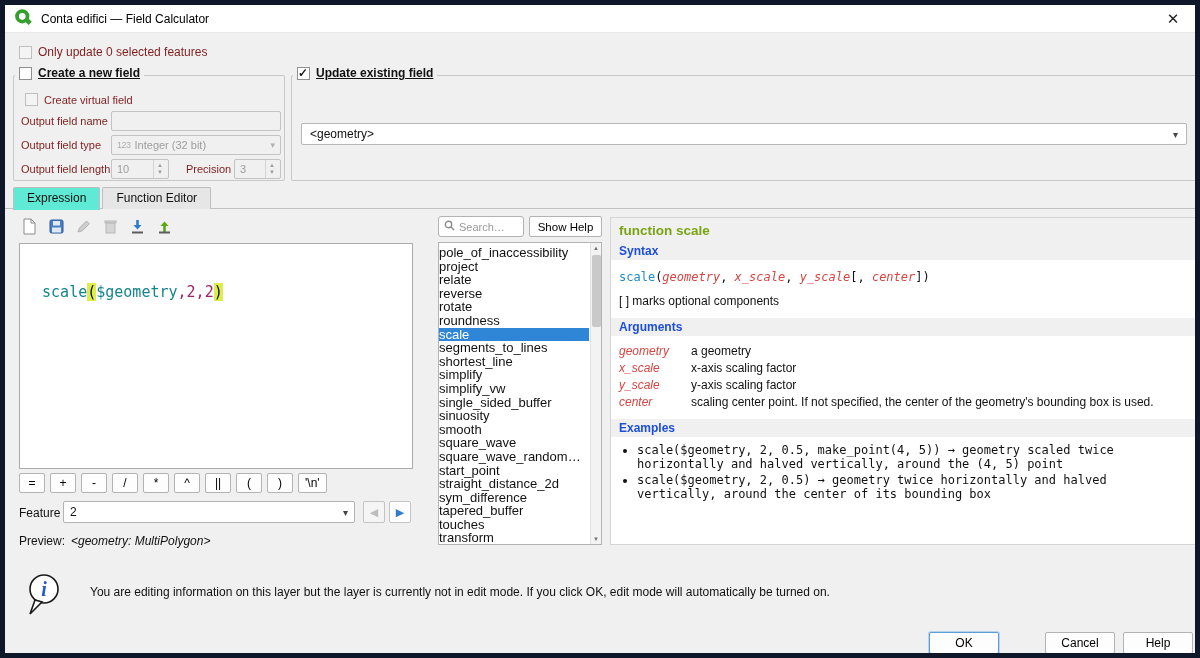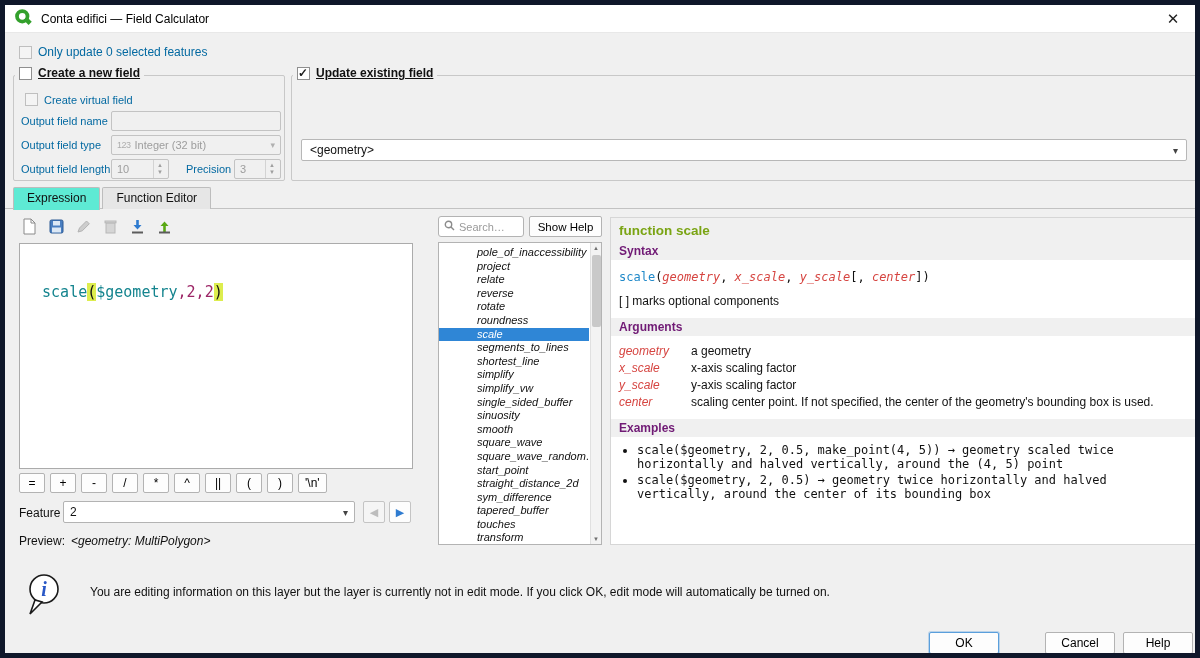--- a/index.html
+++ b/index.html
@@ -14,21 +14,21 @@
   .titlebar { position:absolute; left:0; top:0; width:100%; height:28px; background:#fff;
               border-bottom:1px solid #e8e8e8; display:flex; align-items:center; padding:0 9px; }
   .titlebar .title { margin-left:9px; font-size:12px; color:#000; }
   .titlebar .close { margin-left:auto; width:26px; text-align:center; font-size:15px; color:#222; cursor:default; }
 
   
   .cb { width:13px; height:13px; border:1px solid #8f8f8f; background:#fff; display:inline-block; position:relative; flex:none; }
   .cb.dis { border-color:#bfbfbf; background:#f4f4f4; }
   .cb.checked::after { content:"✓"; position:absolute; left:0px; top:-2px; font-size:12px; font-weight:bold; color:#1c1c1c; }
   .cbrow { display:flex; align-items:center; gap:6px; }
-  .disabled-text { color:#0369a1; }
+  .disabled-text { color:#7f1d1d; }
   .bold { font-weight:bold;text-decoration:underline; }
 
   .row-onlyupdate { position:absolute; left:14px; top:40px; }
 
   
   .groupbox { position:absolute; border:1px solid #c8c8c8; border-radius:2px; }
   .g1 { left:8px; top:70px; width:272px; height:106px; }
   .g2 { left:286px; top:70px; width:906px; height:106px; }
   .grouptitle { position:absolute; background:#f0f0f0; padding:0 4px; z-index:2; }
   .g1t { left:10px; top:61px; }
@@ -36,21 +36,21 @@
 
   .lbl { position:absolute; font-size:11px; }
   .fld { position:absolute; border:1px solid #c3c3c3; border-radius:2px; background:#f0f0f0;
          display:flex; align-items:center; padding:0 5px; color:#9d9d9d; font-size:11px; }
   .fld .arrow { margin-left:auto; font-size:9px; color:#b0b0b0; }
   .spin-arrows { margin-left:auto; display:flex; flex-direction:column; align-items:center;
                  font-size:6px; line-height:7px; color:#9f9f9f; border-left:1px solid #d3d3d3; padding-left:3px; height:100%; justify-content:center;}
   .typeprefix { color:#adadad; font-size:9px; margin-right:4px; letter-spacing:-0.5px; }
 
   .combo-geom { position:absolute; left:296px; top:118px; width:886px; height:22px; background:#fff;
-                border:1px solid #b7b7b7; border-radius:2px; display:flex; align-items:center; padding:0 8px; font-size:12px;margin-top:16px; }
+                border:1px solid #b7b7b7; border-radius:2px; display:flex; align-items:center; padding:0 8px; font-size:12px; }
   .combo-geom .arrow { margin-left:auto; font-size:10px; color:#444; }
 
   
   .pane-line { position:absolute; left:0; top:203px; width:100%; border-top:1px solid #c2c2c2; }
   .tabs { position:absolute; left:8px; top:182px; display:flex; z-index:3; }
   .tab { padding:3px 13px 4px; border:1px solid #bdbdbd; border-bottom:none; background:#e6e6e6;
          margin-right:2px; border-radius:2px 2px 0 0; font-size:12px; height:22px; }
   .tab.active { background:#5eead4; height:23px; }
 
   
@@ -84,33 +84,33 @@
 
   
   .search { position:absolute; left:433px; top:211px; width:86px; height:21px; background:#fff;
             border:1px solid #b3b3b3; border-radius:3px; display:flex; align-items:center; padding:0 5px; gap:4px; }
   .search input { border:none; outline:none; width:55px; font-size:11px; font-family:"Liberation Sans",sans-serif; color:#333; background:transparent; }
   .search input::placeholder { color:#9a9a9a; }
   .showhelp { position:absolute; left:524px; top:211px; width:73px; height:21px; background:#fdfdfd;
               border:1px solid #b3b3b3; border-radius:2px; display:flex; align-items:center; justify-content:center; font-size:11.5px; }
   .fnlist { position:absolute; left:433px; top:237px; width:164px; height:303px; background:#fff;
             border:1px solid #b3b3b3; overflow:hidden; padding-top:3px; }
-  .fnitem { height:13.6px; line-height:13.6px; padding-left:38px; font-size:11px; white-space:nowrap; width:calc(100% - 12px);font-style:italic; }
+  .fnitem { height:13.6px; line-height:13.6px; font-size:13px; white-space:nowrap; width:calc(100% - 12px); }
   .fnitem.selected { background:#2f86d6; color:#fff; }
   .vscroll { position:absolute; left:585px; top:238px; width:11px; height:301px; background:#f3f3f3; border-left:1px solid #e0e0e0; }
   .vscroll .arr { position:absolute; left:0; width:100%; text-align:center; font-size:6px; color:#707070; }
   .vscroll .up { top:2px; } .vscroll .dn { bottom:2px; }
   .vscroll .thumb { position:absolute; left:1px; top:12px; width:9px; height:72px; background:#c9c9c9; border-radius:2px; }
 
   
   .help { position:absolute; left:605px; top:212px; width:587px; height:328px; background:#fff;
           border:1px solid #d6d6d6; overflow:hidden; font-size:12px; }
   .help .band-title { background:#f0f0f0; padding:5px 8px 4px; color:#7aa413; font-weight:bold; font-size:13.5px; }
   .help .desc { padding:9px 8px 10px; }
-  .help .band { background:#f0f0f0; padding:2px 8px; color:#701a75; font-weight:bold; font-size:12px; }
+  .help .band { background:#f0f0f0; padding:2px 8px; color:#1d4ed8; font-weight:bold; font-size:12px; }
   .help .syntax { padding:10px 8px 8px; font-family:"DejaVu Sans Mono", monospace; font-size:12px; }
   .syn-fn { color:#2089c9; }
   .syn-arg { color:#d64541; font-style:italic; }
   .help .note { padding:2px 8px 10px; }
   .args { padding:8px 8px 10px; display:grid; grid-template-columns:58px 1fr; column-gap:14px; row-gap:3px; }
   .arg-name { color:#d64541; font-style:italic; }
   .examples { margin:0; padding:7px 10px 8px 26px; font-family:"DejaVu Sans Mono", monospace; font-size:12px; line-height:13.5px; }
   .examples li { margin-bottom:3px; }
 
   

